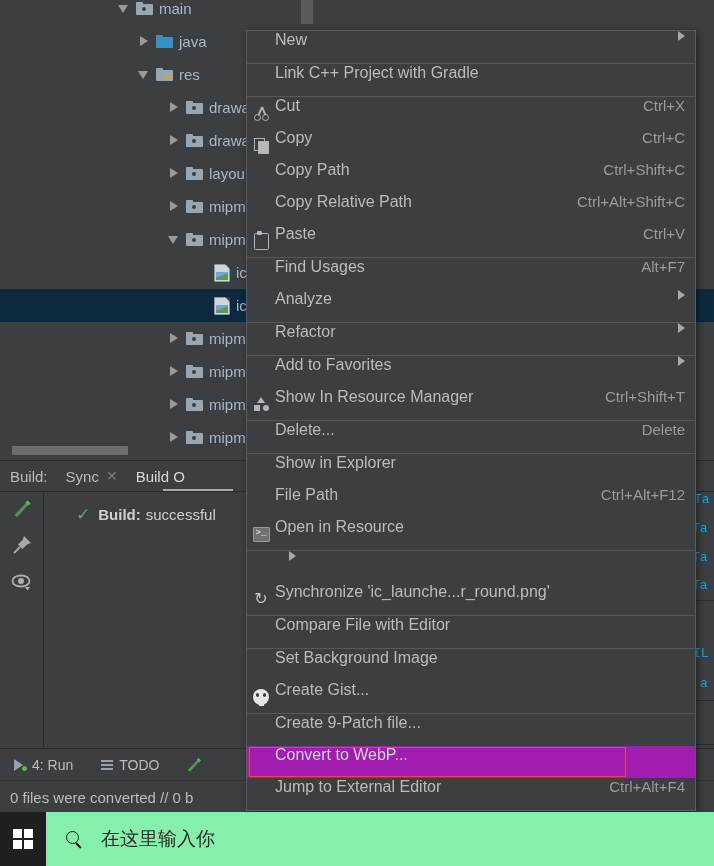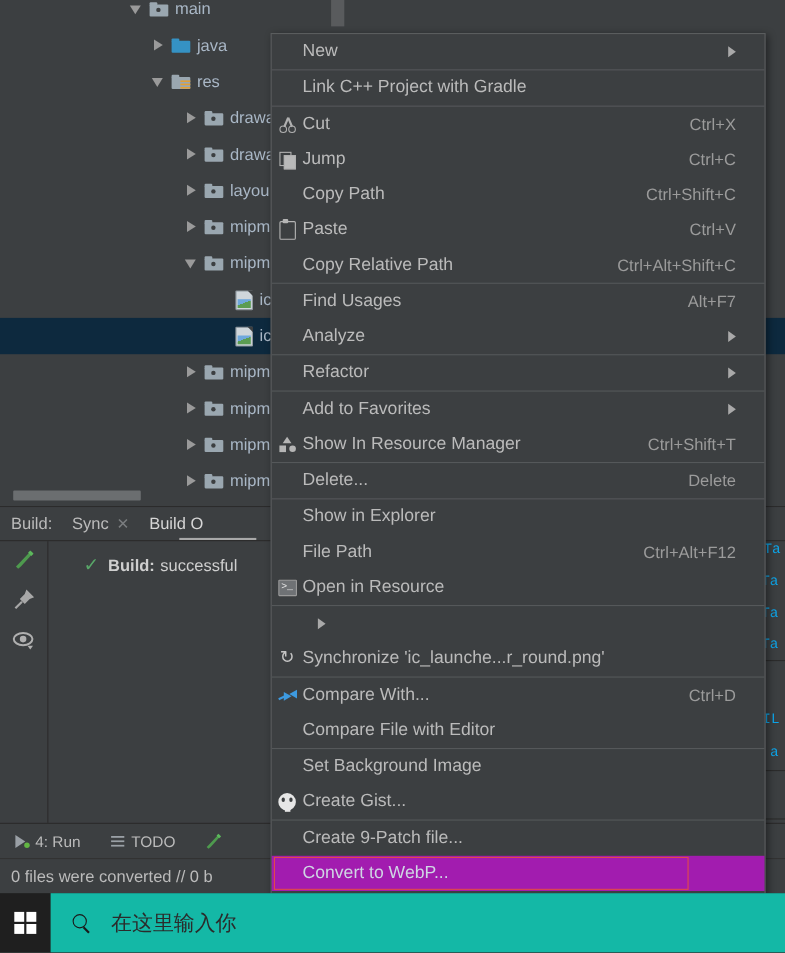--- a/index.html
+++ b/index.html
@@ -81,30 +81,30 @@
 
   
   .status-bar{position:absolute;left:0;top:780px;width:714px;height:32px;background:#3c3f41;border-top:1px solid #323232;display:flex;align-items:center;}
   .status-text{margin-left:10px;color:#bbb;font-size:15px;white-space:nowrap;}
 
   
   .taskbar{position:absolute;left:0;top:812px;width:714px;height:54px;background:#1f1f1f;display:flex;align-items:center;}
   .start-btn{width:46px;height:54px;display:flex;align-items:center;justify-content:center;}
   .win-logo{width:20px;height:20px;display:grid;grid-template-columns:1fr 1fr;grid-template-rows:1fr 1fr;gap:2.5px;}
   .win-logo i{background:#ffffff;display:block;}
-  .search-box{width:668px;height:54px;background:#14b8a6;display:flex;align-items:center;}
+  .search-box{width:668px;height:54px;background:#86efac;display:flex;align-items:center;}
   .search-ico{margin-left:20px;width:17px;height:17px;position:relative;}
   .search-ico:before{content:"";position:absolute;left:0;top:0;width:11px;height:11px;border:1.7px solid #1a1a1a;border-radius:50%;}
   .search-ico:after{content:"";position:absolute;left:10px;top:11px;width:7px;height:1.8px;background:#1a1a1a;transform:rotate(45deg);transform-origin:left center;}
   .search-text{margin-left:18px;color:#2b2b2b;font-size:19px;white-space:nowrap;}
 
   
   .ctx{position:absolute;left:246px;top:30px;width:448px;background:#3c3f41;
        border:1px solid #5a5d5e;box-shadow:2px 2px 7px rgba(0,0,0,.45);}
-  .mi{position:relative;height:32px;display:flex;align-items:center;padding:0 26px 0 0;box-sizing:border-box;}
+  .mi{position:relative;height:32px;display:flex;align-items:flex-start;padding:0 10px 0 0;box-sizing:border-box;}
   .mi.hl{background:#a21caf;}
   .mi .mic{width:28px;flex:0 0 auto;display:flex;align-items:center;justify-content:center;height:100%;}
   .mi .mtext{flex:1 1 auto;color:#bbbbbb;font-size:16px;white-space:nowrap;}
   .mi.hl .mtext{color:#cfd6e4;}
   .mi .mkey{color:#9b9b9b;font-size:15px;white-space:nowrap;margin-left:18px;}
   .mi .marrow{width:0;height:0;border-left:7px solid #a9a9a9;border-top:5px solid transparent;border-bottom:5px solid transparent;margin-left:14px;}
   .sep{height:1px;background:#55585a;margin:0;}
   .redbox{position:absolute;left:2px;top:1px;width:377px;height:30px;border:1.6px solid #e04a4a;box-sizing:border-box;pointer-events:none;}
 
   
@@ -422,42 +422,42 @@
         <span class="mtext">Cut</span>
         <span class="mkey">Ctrl+X</span>
       </div>
       <div class="mi">
         <span class="mic">
           <span class="g-copy">
             <i></i>
             <i></i>
           </span>
         </span>
-        <span class="mtext">Jump</span>
+        <span class="mtext">Copy</span>
         <span class="mkey">Ctrl+C</span>
       </div>
       <div class="mi">
         <span class="mic"></span>
         <span class="mtext">Copy Path</span>
         <span class="mkey">Ctrl+Shift+C</span>
       </div>
       <div class="mi">
+        <span class="mic"></span>
+        <span class="mtext">Copy Relative Path</span>
+        <span class="mkey">Ctrl+Alt+Shift+C</span>
+      </div>
+      <div class="mi">
         <span class="mic">
           <span class="g-paste">
             <i></i>
           </span>
         </span>
         <span class="mtext">Paste</span>
         <span class="mkey">Ctrl+V</span>
       </div>
-      <div class="mi">
-        <span class="mic"></span>
-        <span class="mtext">Copy Relative Path</span>
-        <span class="mkey">Ctrl+Alt+Shift+C</span>
-      </div>
       <div class="sep"></div>
       <div class="mi">
         <span class="mic"></span>
         <span class="mtext">Find Usages</span>
         <span class="mkey">Alt+F7</span>
       </div>
       <div class="mi">
         <span class="mic"></span>
         <span class="mtext">Analyze</span>
         <span class="marrow"></span>
@@ -512,31 +512,20 @@
         <span class="mic"></span>
         <span class="marrow"></span>
       </div>
       <div class="mi">
         <span class="mic">
           <span class="g-sync">↻</span>
         </span>
         <span class="mtext">Synchronize 'ic_launche...r_round.png'</span>
       </div>
       <div class="sep"></div>
-      <div class="mi">
-        <span class="mic">
-          <span class="g-cmp">
-            <i></i>
-            <i></i>
-            <i></i>
-          </span>
-        </span>
-        <span class="mtext">Compare With...</span>
-        <span class="mkey">Ctrl+D</span>
-      </div>
       <div class="mi">
         <span class="mic"></span>
         <span class="mtext">Compare File with Editor</span>
       </div>
       <div class="sep"></div>
       <div class="mi">
         <span class="mic"></span>
         <span class="mtext">Set Background Image</span>
       </div>
       <div class="mi">

